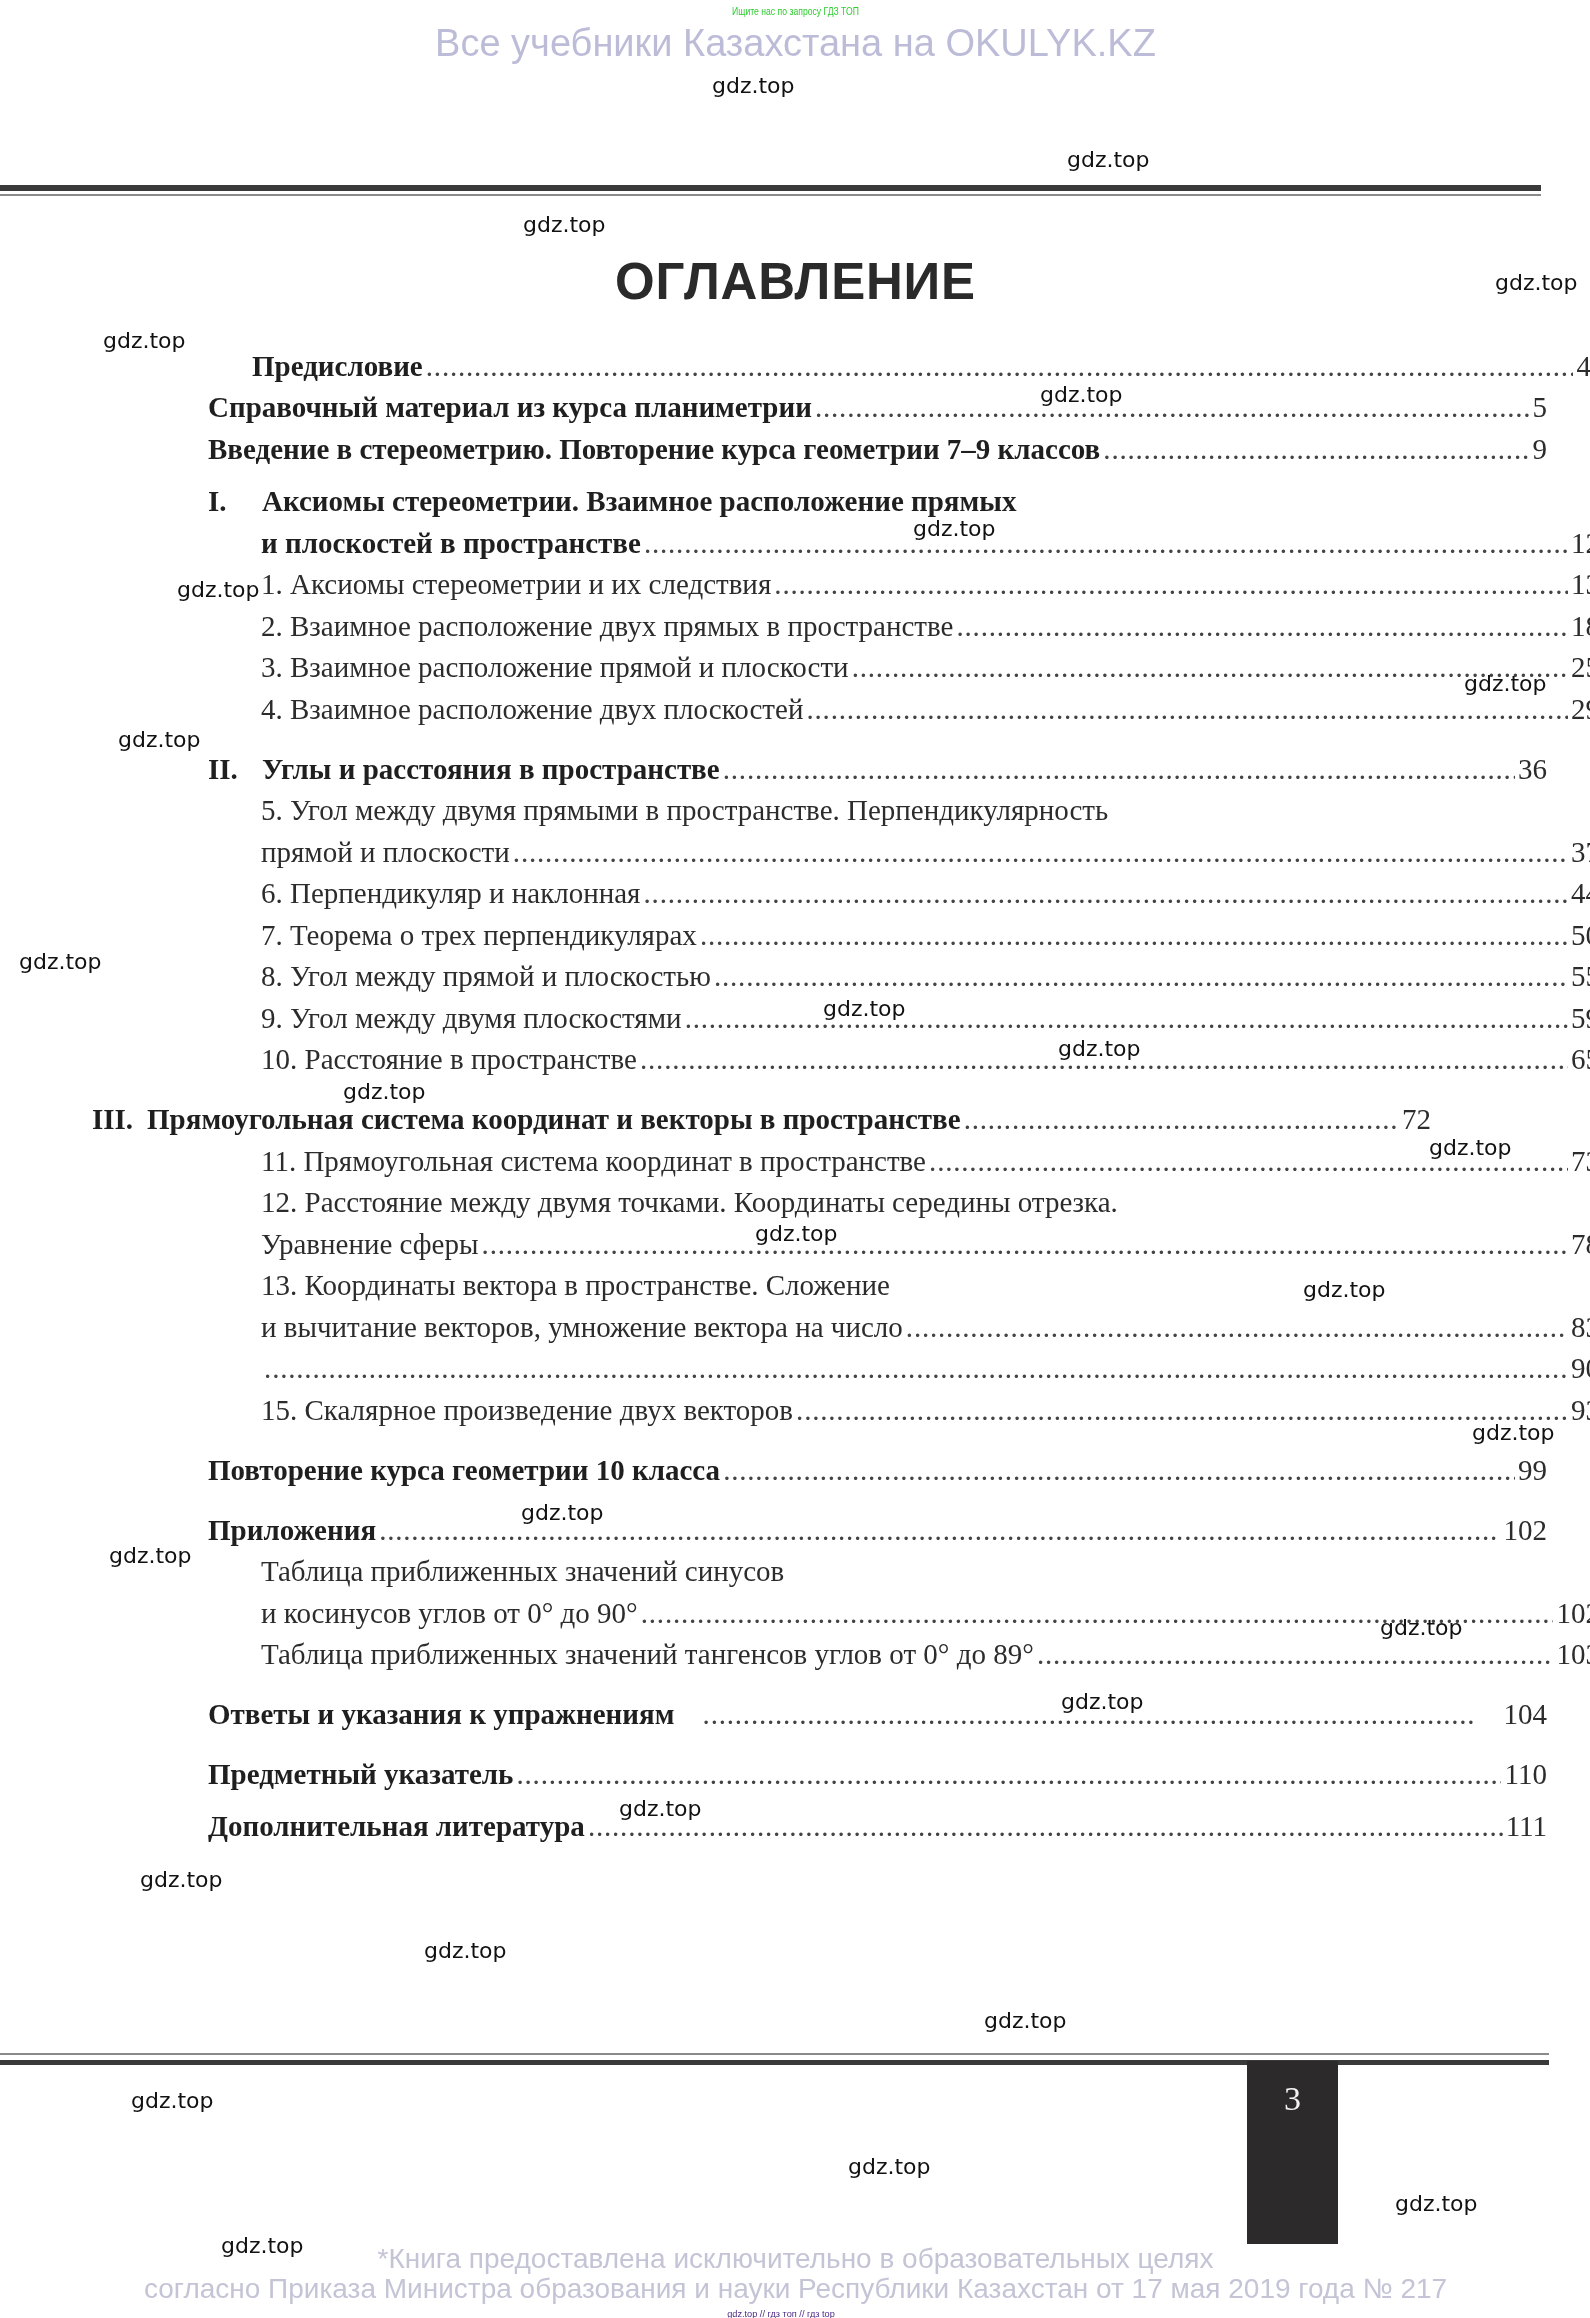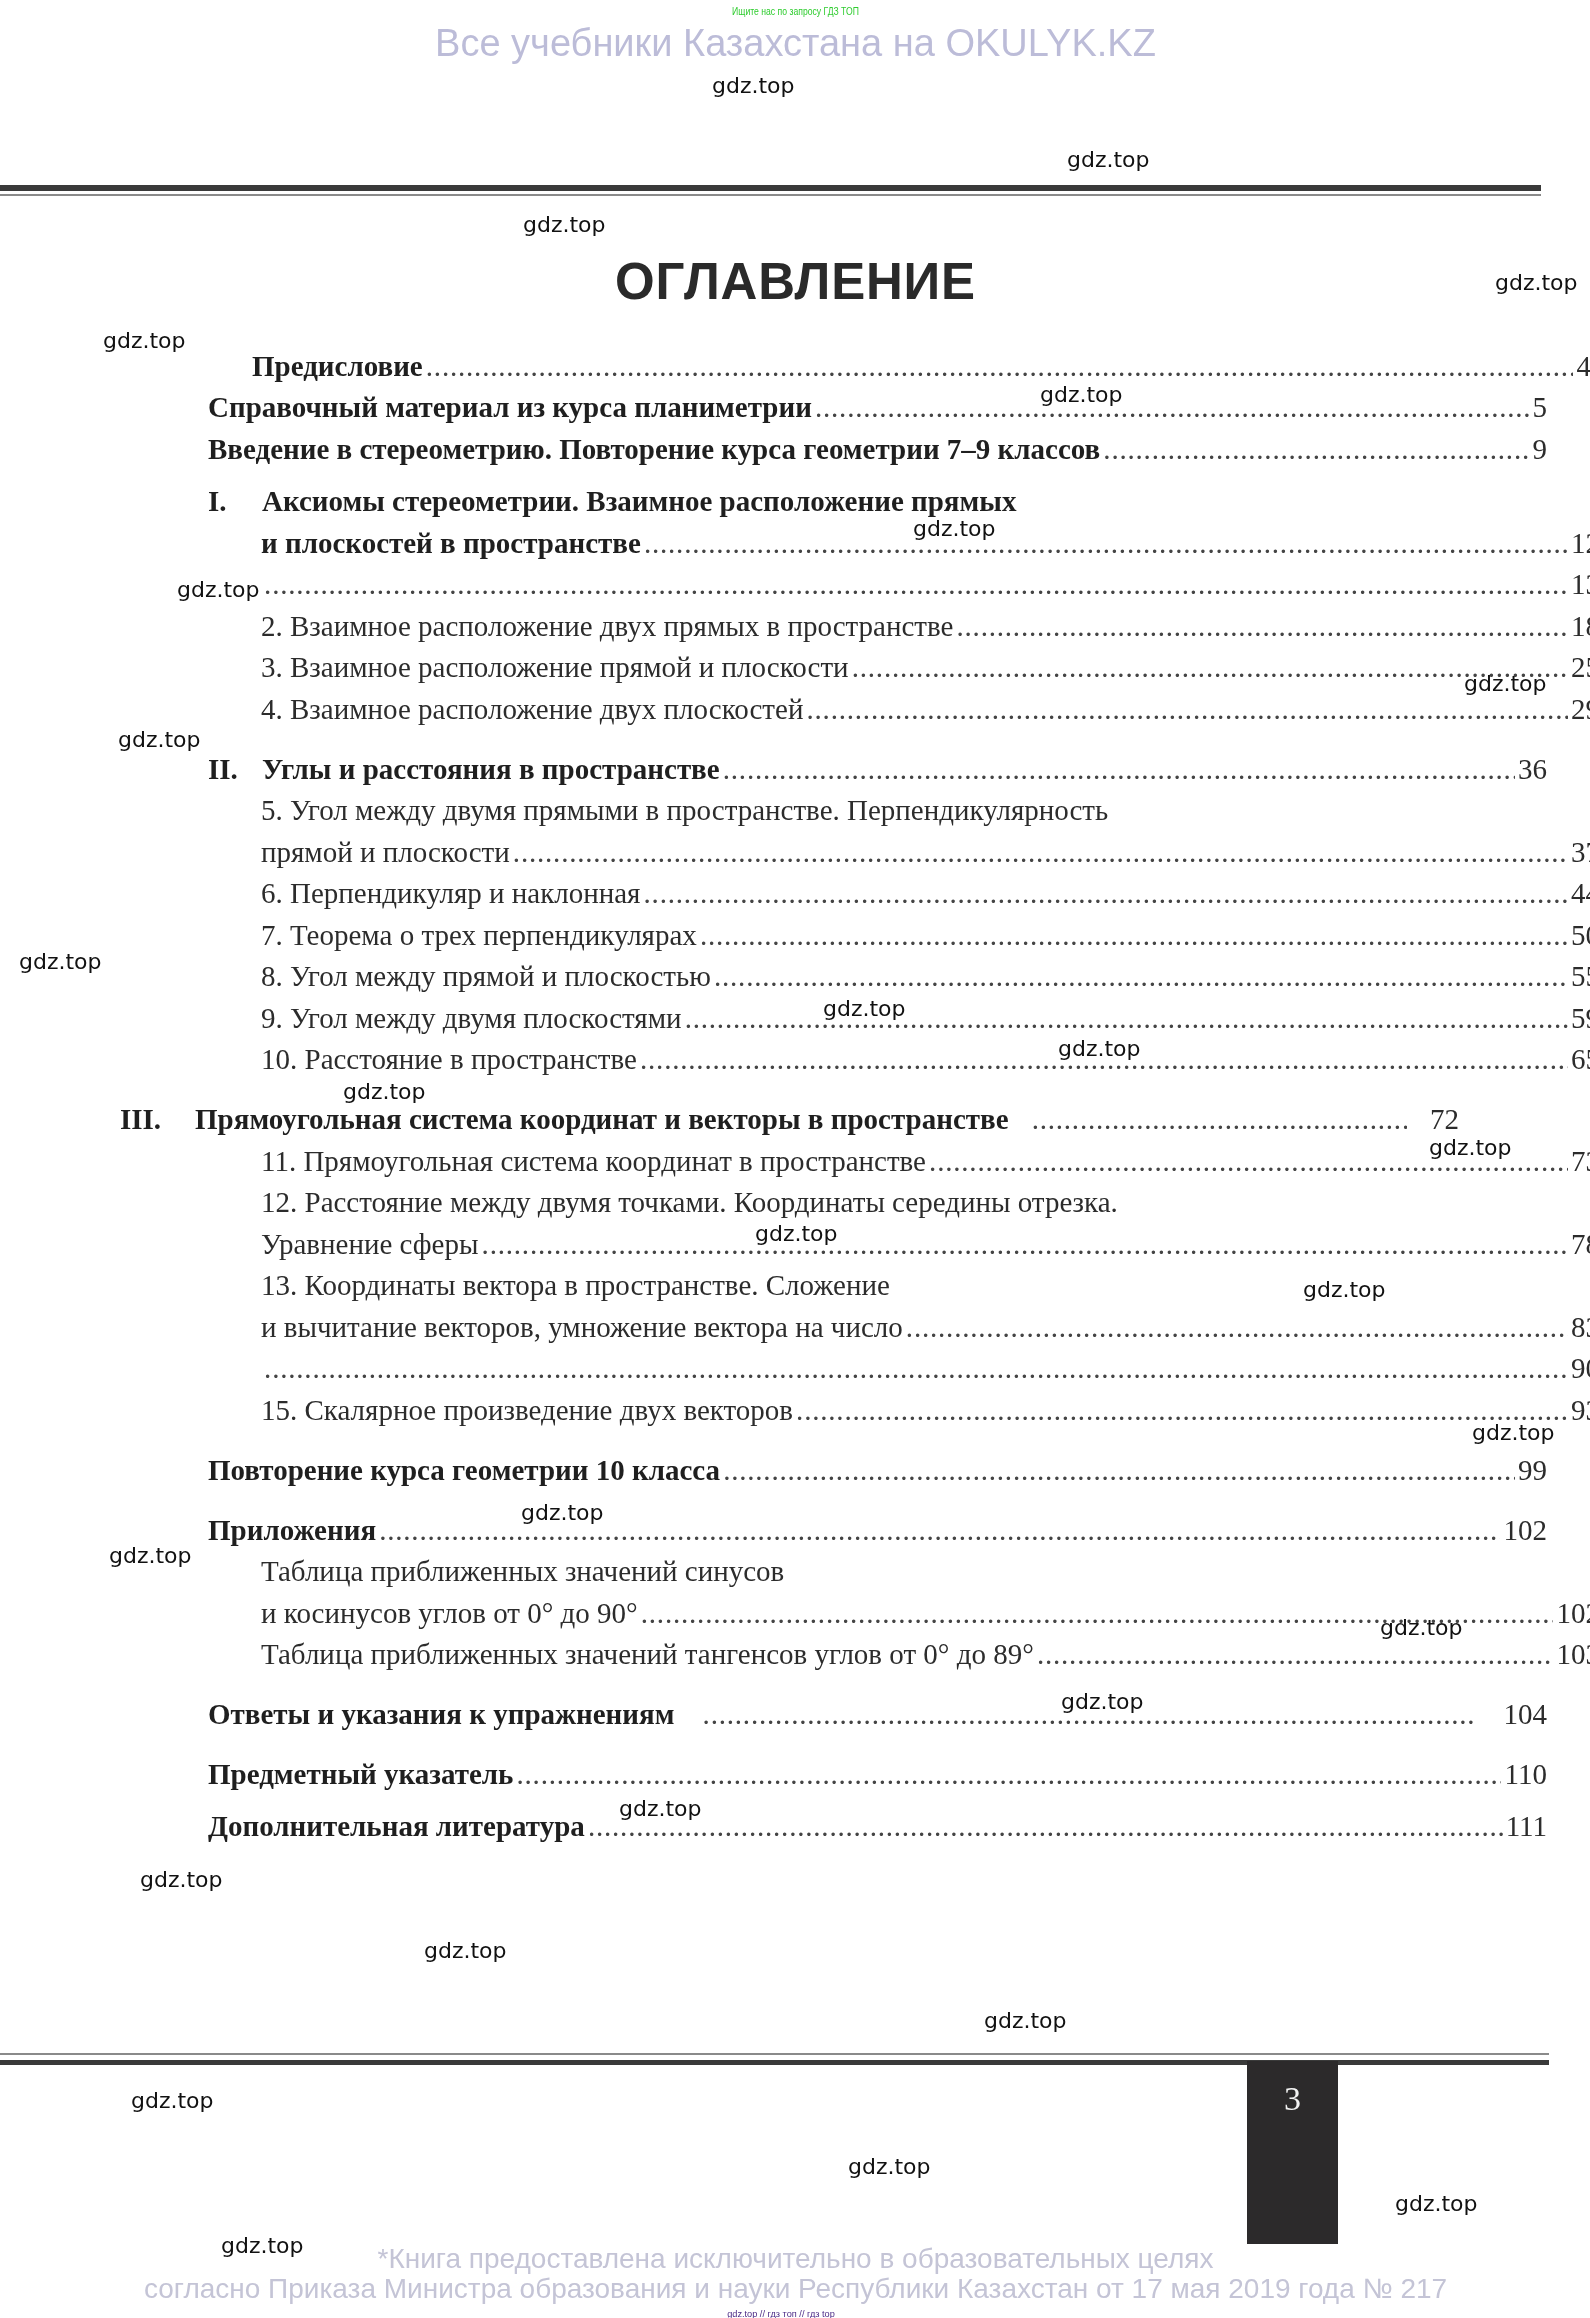--- a/index.html
+++ b/index.html
@@ -58,20 +58,21 @@
     <span class="num">I.</span>
     <span class="label">Аксиомы стереометрии. Взаимное расположение прямых</span>
   </div>
   <div class="toc-line bold" style="top:529px;padding-left:261px;">
     <span class="label">и плоскостей в пространстве</span>
     <span class="leader"></span>
     <span class="page">12</span>
   </div>
 
   <div class="toc-line" style="top:570px;padding-left:261px;">
+    <span class="label">1. Аксиомы стереометрии и их следствия</span>
     <span class="leader"></span>
     <span class="page">13</span>
   </div>
 
   <div class="toc-line" style="top:612px;padding-left:261px;">
     <span class="label">2. Взаимное расположение двух прямых в пространстве</span>
     <span class="leader"></span>
     <span class="page">18</span>
   </div>
 
@@ -126,21 +127,21 @@
     <span class="leader"></span>
     <span class="page">59</span>
   </div>
 
   <div class="toc-line" style="top:1045px;padding-left:261px;">
     <span class="label">10. Расстояние в пространстве</span>
     <span class="leader"></span>
     <span class="page">65</span>
   </div>
 
-  <div class="toc-line bold" style="top:1105px;padding-left:120px;gap:20px;">
+  <div class="toc-line bold" style="top:1105px;padding-left:92px;">
     <span class="num" style="width:55px;">III.</span>
     <span class="label">Прямоугольная система координат и векторы в пространстве</span>
     <span class="leader"></span>
     <span class="page">72</span>
   </div>
 
   <div class="toc-line" style="top:1147px;padding-left:261px;">
     <span class="label">11. Прямоугольная система координат в пространстве</span>
     <span class="leader"></span>
     <span class="page">73</span>

